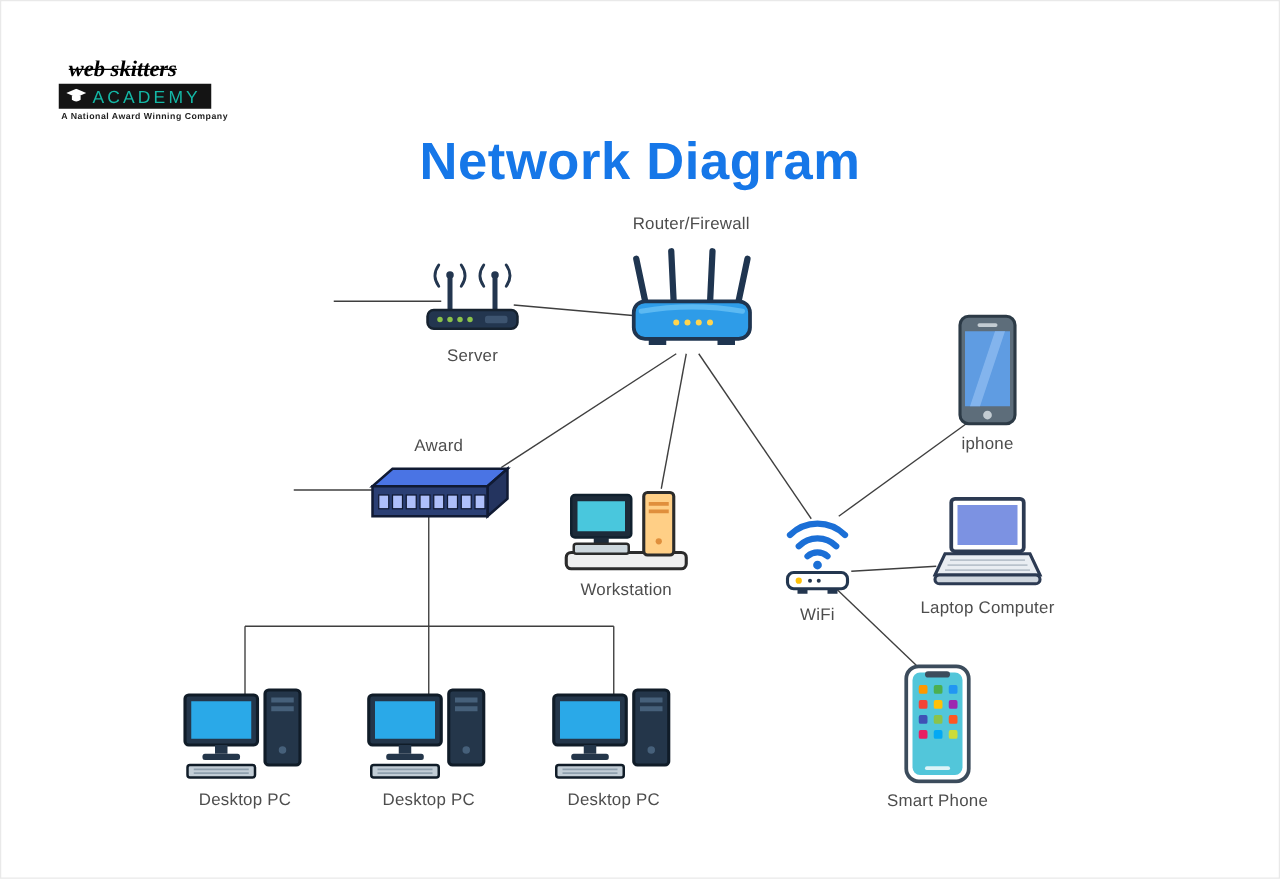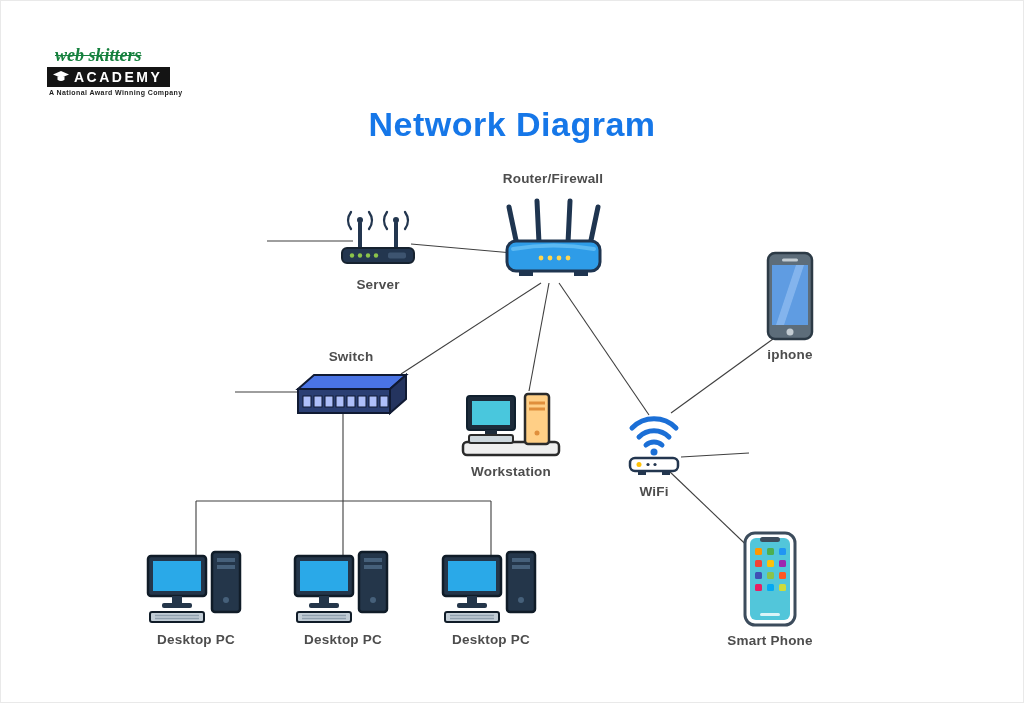--- a/index.html
+++ b/index.html
@@ -1,25 +1,25 @@
 <!DOCTYPE html>
 <html><head>
 <meta charset="utf-8">
 <style>
   * { margin:0; padding:0; box-sizing:border-box; }
   body { font-family:"Liberation Sans", sans-serif; background:#ffffff; }
   .canvas { position:relative; width:1024px; height:703px; background:#ffffff; border:1px solid #e9e9e9; overflow:hidden; }
   .edges { position:absolute; left:0; top:0; z-index:0; }
   .node { position:absolute; display:flex; flex-direction:column; align-items:center; z-index:1; }
-  .node .label { font-size:13.5px; font-weight:bold; color:#4d4d4d; margin-top:6px; letter-spacing:.2px; white-space:nowrap; }
+  .node .label { font-size:13.5px; font-weight:normal; color:#4d4d4d; margin-top:6px; letter-spacing:.2px; white-space:nowrap; }
   .node.label-top .label { order:-1; margin-top:0; margin-bottom:7px; }
-  .title { position:absolute; top:104px; left:0; width:100%; text-align:center; font-size:34px; font-weight:bold; color:#1677e8; letter-spacing:.5px; z-index:1; }
+  .title { position:absolute; top:104px; left:0; width:100%; text-align:center; font-size:42px; font-weight:bold; color:#1677e8; letter-spacing:.5px; z-index:1; }
   .logo { position:absolute; top:44px; left:46px; width:160px; z-index:1; }
-  .logo-script { font-family:"Liberation Serif", serif; font-style:italic; font-weight:bold; font-size:18px; color:#15803d; text-decoration:line-through; text-decoration-thickness:1px; padding-left:8px; }
-  .logo-banner { display:inline-flex; align-items:center; gap:5px; background:#141414; color:#ffffff; font-weight:bold; font-size:14px; letter-spacing:2.5px; padding:2px 8px 2px 6px; margin-top:1px; }
+  .logo-script { font-family:"Liberation Serif", serif; font-style:italic; font-weight:bold; font-size:18px; color:#000000; text-decoration:line-through; text-decoration-thickness:1px; padding-left:8px; }
+  .logo-banner { display:inline-flex; align-items:center; gap:5px; background:#141414; color:#14b8a6; font-weight:normal; font-size:14px; letter-spacing:2.5px; padding:2px 8px 2px 6px; margin-top:1px; }
   .logo-tagline { font-size:7px; font-weight:bold; color:#1d1d1d; letter-spacing:.4px; margin-top:2px; padding-left:2px; }
 </style>
 </head>
 <body>
 
 <div class="canvas">
 
   <svg class="edges" width="1024" height="703">
     <g stroke="#3f3f3f" stroke-width="1.1" fill="none">
       <line x1="266" y1="240" x2="352" y2="240"></line>
@@ -104,24 +104,24 @@
         <rect x="11" y="25" width="8" height="11"></rect>
         <rect x="22" y="25" width="8" height="11"></rect>
         <rect x="33" y="25" width="8" height="11"></rect>
         <rect x="44" y="25" width="8" height="11"></rect>
         <rect x="55" y="25" width="8" height="11"></rect>
         <rect x="66" y="25" width="8" height="11"></rect>
         <rect x="77" y="25" width="8" height="11"></rect>
         <rect x="88" y="25" width="8" height="11"></rect>
       </g>
     </svg>
-    <div class="label">Switch</div>
-  </div>
-
-  <div class="node" style="left:458px; top:385px; width:104px">
+    <div class="label">Award</div>
+  </div>
+
+  <div class="node" style="left:448px; top:385px; width:104px">
     <svg width="100" height="72" viewBox="0 0 100 72">
       <rect x="2" y="56" width="96" height="13" rx="4" fill="#efefef" stroke="#2b2b2b" stroke-width="2.5"></rect>
       <rect x="64" y="8" width="24" height="50" rx="3" fill="#ffcf86" stroke="#2b2b2b" stroke-width="2.5"></rect>
       <path d="M68 17 h16 M68 23 h16" stroke="#e08f3c" stroke-width="3"></path>
       <circle cx="76" cy="47" r="2.5" fill="#e08f3c"></circle>
       <rect x="6" y="10" width="48" height="34" rx="3" fill="#1d2b3a" stroke="#10202e" stroke-width="2"></rect>
       <rect x="11" y="15" width="38" height="24" fill="#49c7dd"></rect>
       <rect x="24" y="44" width="12" height="5" fill="#1d2b3a"></rect>
       <rect x="8" y="49" width="44" height="8" rx="2" fill="#cdd7dd" stroke="#2b2b2b" stroke-width="2"></rect>
     </svg>
@@ -150,22 +150,32 @@
     <svg width="50" height="90" viewBox="0 0 50 90">
       <rect x="3" y="2" width="44" height="86" rx="7" fill="#5d6d7a" stroke="#2c3a46" stroke-width="2.5"></rect>
       <rect x="17" y="7.5" width="16" height="3" rx="1.5" fill="#c3ccd2"></rect>
       <rect x="7" y="14" width="36" height="60" fill="#5f9ce2"></rect>
       <polygon points="11,74 31,14 39,14 19,74" fill="#89b9ef" opacity="0.85"></polygon>
       <circle cx="25" cy="81" r="3.5" fill="#c3ccd2"></circle>
     </svg>
     <div class="label">iphone</div>
   </div>
 
-
-  <div class="node" style="left:724px; top:530px; width:90px">
+  <div class="node" style="left:722px; top:395px; width:134px">
+    <svg width="88" height="76" viewBox="0 0 88 76">
+      <rect x="15" y="3" width="58" height="42" rx="3" fill="#ffffff" stroke="#2c3a52" stroke-width="3"></rect>
+      <rect x="20" y="8" width="48" height="32" fill="#7c92e2"></rect>
+      <polygon points="10,47 78,47 86,64 2,64" fill="#e9edf2" stroke="#2c3a52" stroke-width="2.5"></polygon>
+      <path d="M14 52 h60 M12 56 h64 M10 60 h68" stroke="#b9c2cc" stroke-width="1.4"></path>
+      <rect x="2" y="64" width="84" height="7" rx="3.5" fill="#cfd6de" stroke="#2c3a52" stroke-width="2.5"></rect>
+    </svg>
+    <div class="label">Laptop Computer</div>
+  </div>
+
+  <div class="node" style="left:704px; top:530px; width:90px">
     <svg width="76" height="96" viewBox="0 0 76 96">
       <rect x="13" y="2" width="50" height="92" rx="10" fill="#ffffff" stroke="#3c4c5c" stroke-width="3"></rect>
       <rect x="18" y="7" width="40" height="82" rx="6" fill="#52c6da"></rect>
       <rect x="28" y="6" width="20" height="5" rx="2.5" fill="#3c4c5c"></rect>
       <g rx="1.5">
         <rect x="23" y="17" width="7" height="7" rx="1.5" fill="#ff9800"></rect>
         <rect x="35" y="17" width="7" height="7" rx="1.5" fill="#4caf50"></rect>
         <rect x="47" y="17" width="7" height="7" rx="1.5" fill="#2196f3"></rect>
         <rect x="23" y="29" width="7" height="7" rx="1.5" fill="#f44336"></rect>
         <rect x="35" y="29" width="7" height="7" rx="1.5" fill="#ffc107"></rect>

